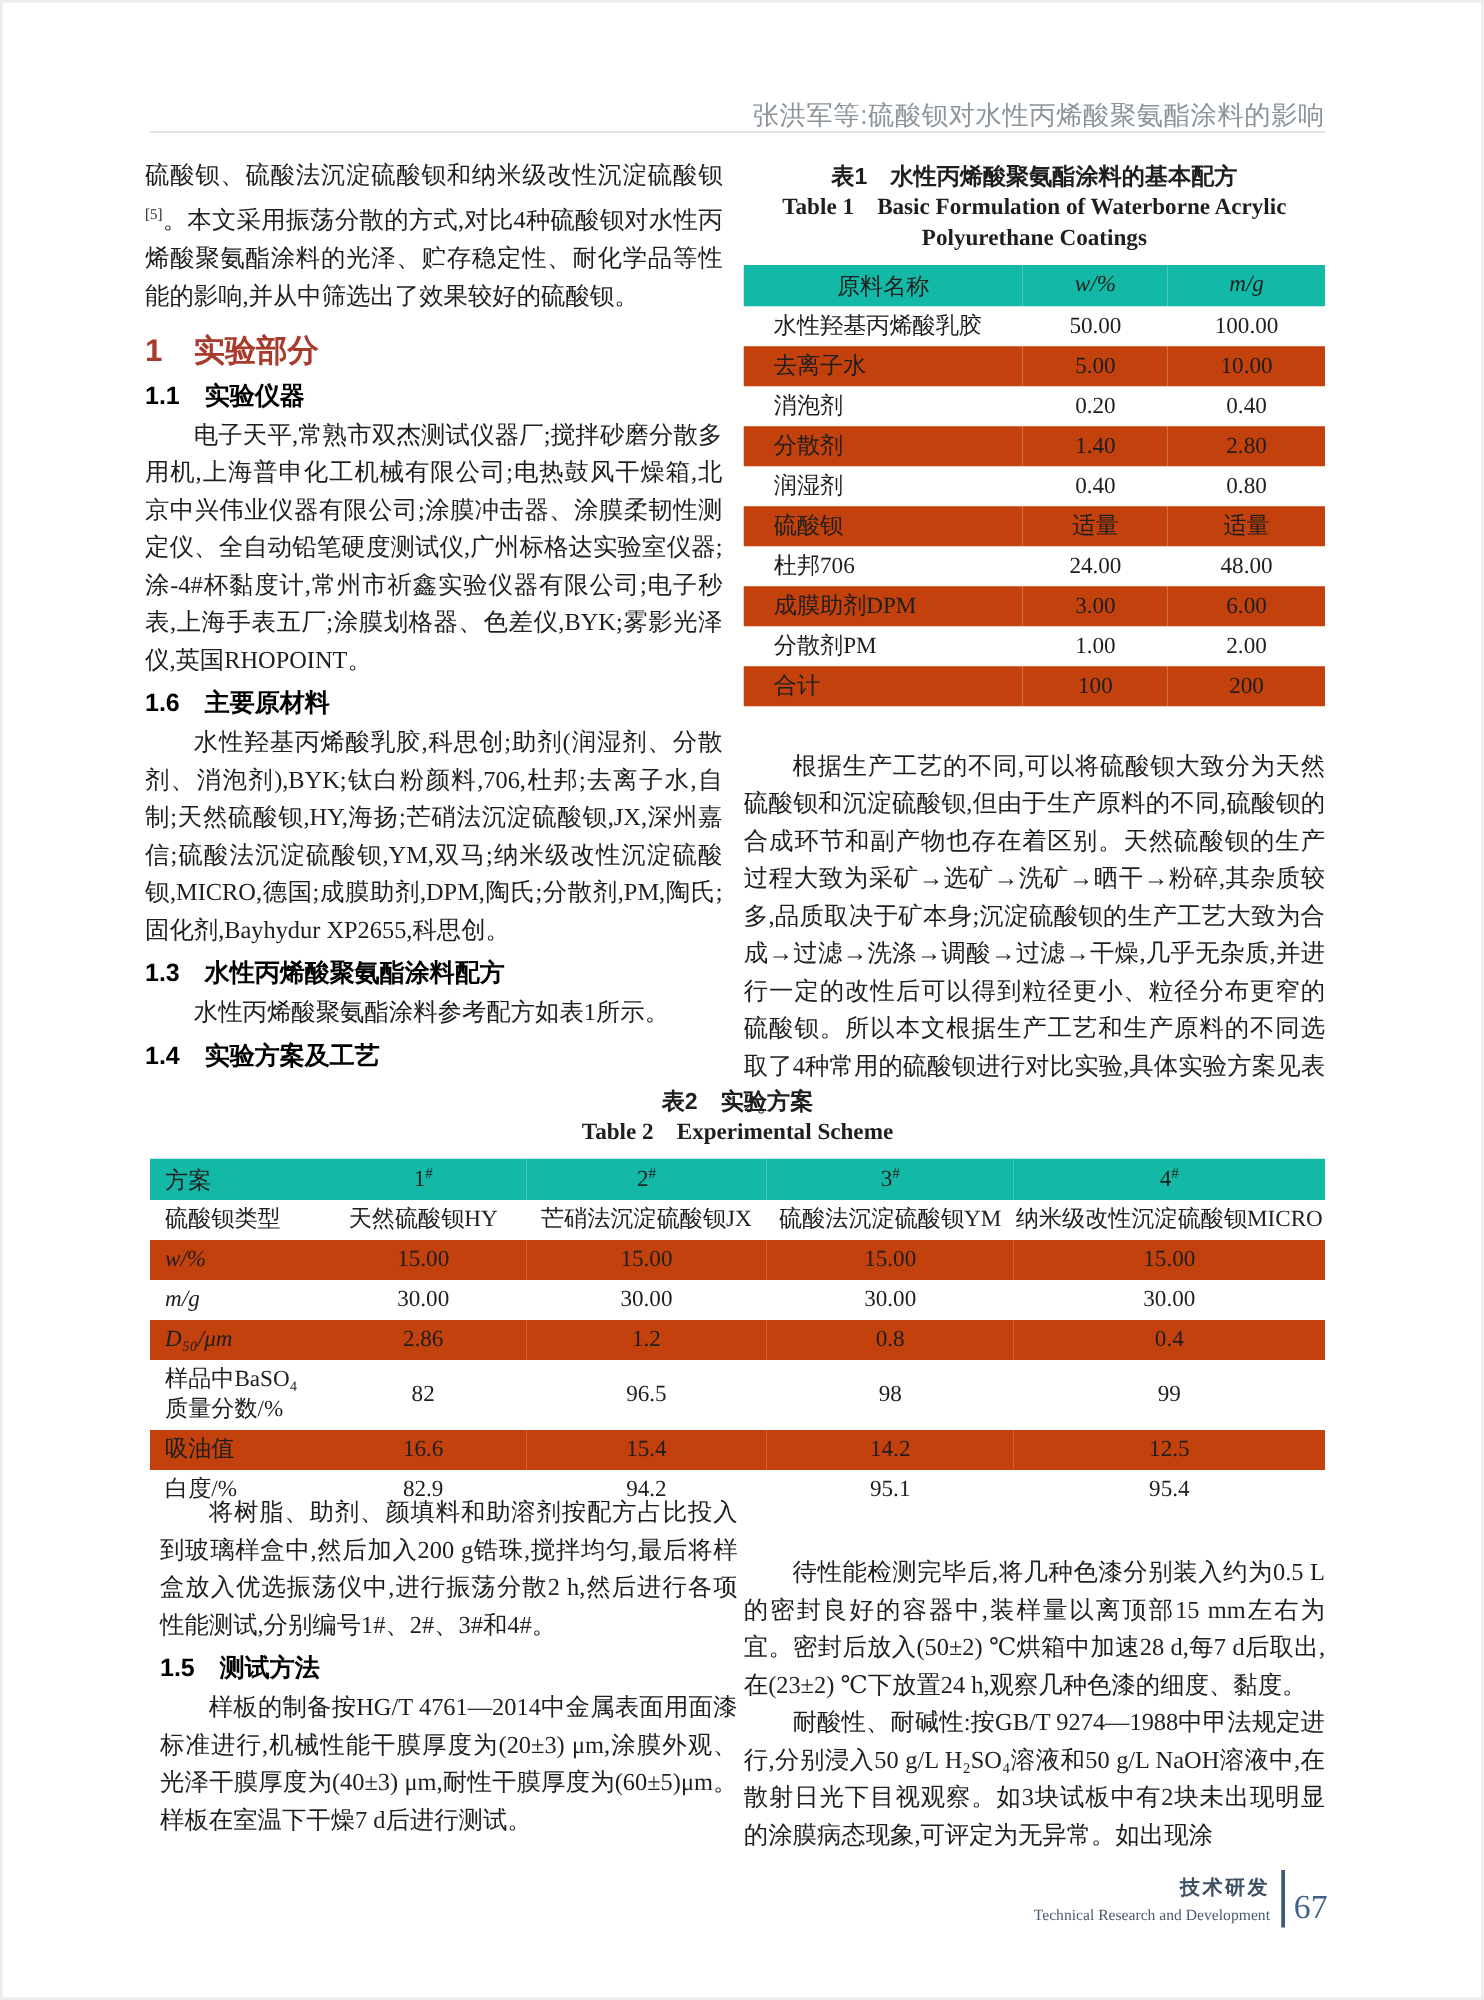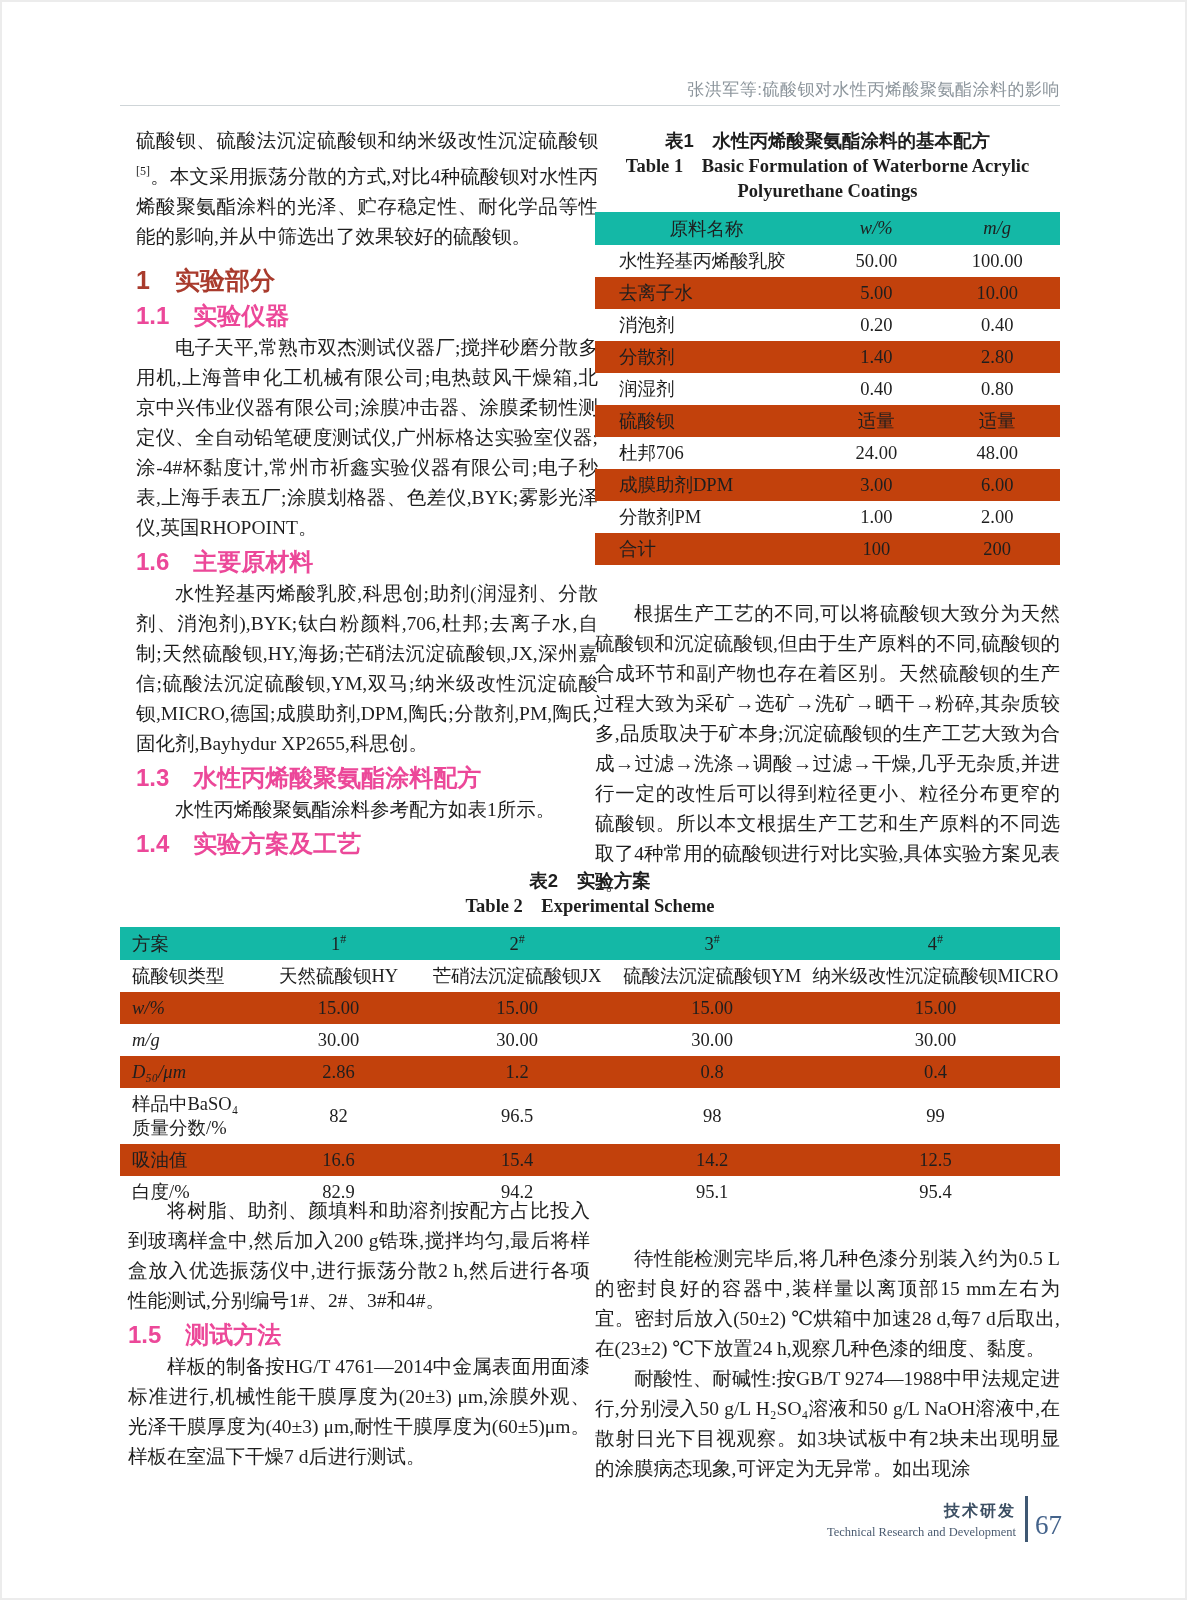--- a/index.html
+++ b/index.html
@@ -5,40 +5,40 @@
   html,body{margin:0;padding:0;background:#ffffff;}
   .page{
     position:relative;width:1187px;height:1600px;background:#ffffff;
     font-family:"Liberation Serif","DejaVu Serif",serif;color:#1e1e1e;
     overflow:hidden;box-shadow:inset 0 0 0 2px #ececec;
   }
   
   .running-header{
     position:absolute;top:78px;right:127px;
     font-family:"Liberation Sans","DejaVu Sans",sans-serif;
-    font-size:17px;color:#8b949b;letter-spacing:.5px;
+    font-size:21px;color:#8b949b;letter-spacing:.5px;
   }
   .header-rule{position:absolute;top:105px;left:120px;width:940px;height:1px;background:#cfd5d8;}
   
   .col{position:absolute;width:462px;}
-  .left-top{left:136px;top:126px;}
+  .left-top{left:116px;top:126px;}
   .right-top{left:595px;top:126px;width:465px;}
   .table2-block{position:absolute;left:120px;top:866px;width:940px;}
   .left-bottom{left:128px;top:1196px;}
   .right-bottom{left:595px;top:1244px;width:465px;}
   
   .body{margin:0;font-size:19.5px;line-height:30px;text-align:justify;text-indent:2em;}
   .noindent{text-indent:0;}
   .h1{
     margin:13px 0 8px;font-family:"Liberation Sans","DejaVu Sans",sans-serif;
     font-size:25px;line-height:30px;color:#a93b2d;font-weight:bold;
   }
   .h2{
     margin:6px 0 4px;font-family:"Liberation Sans","DejaVu Sans",sans-serif;
-    font-size:24px;line-height:26px;color:#ec4899;font-weight:bold;
+    font-size:20px;line-height:26px;color:#000000;font-weight:bold;
   }
   sup{font-size:12px;}
   
   .tbl-caption-zh{
     font-family:"Liberation Sans","DejaVu Sans",sans-serif;font-weight:bold;
     font-size:18.5px;line-height:25px;text-align:center;margin:2px 0 1px;
   }
   .tbl-caption-en{
     font-weight:bold;font-size:18.5px;line-height:25px;text-align:center;margin:0 auto 8px;
   }

